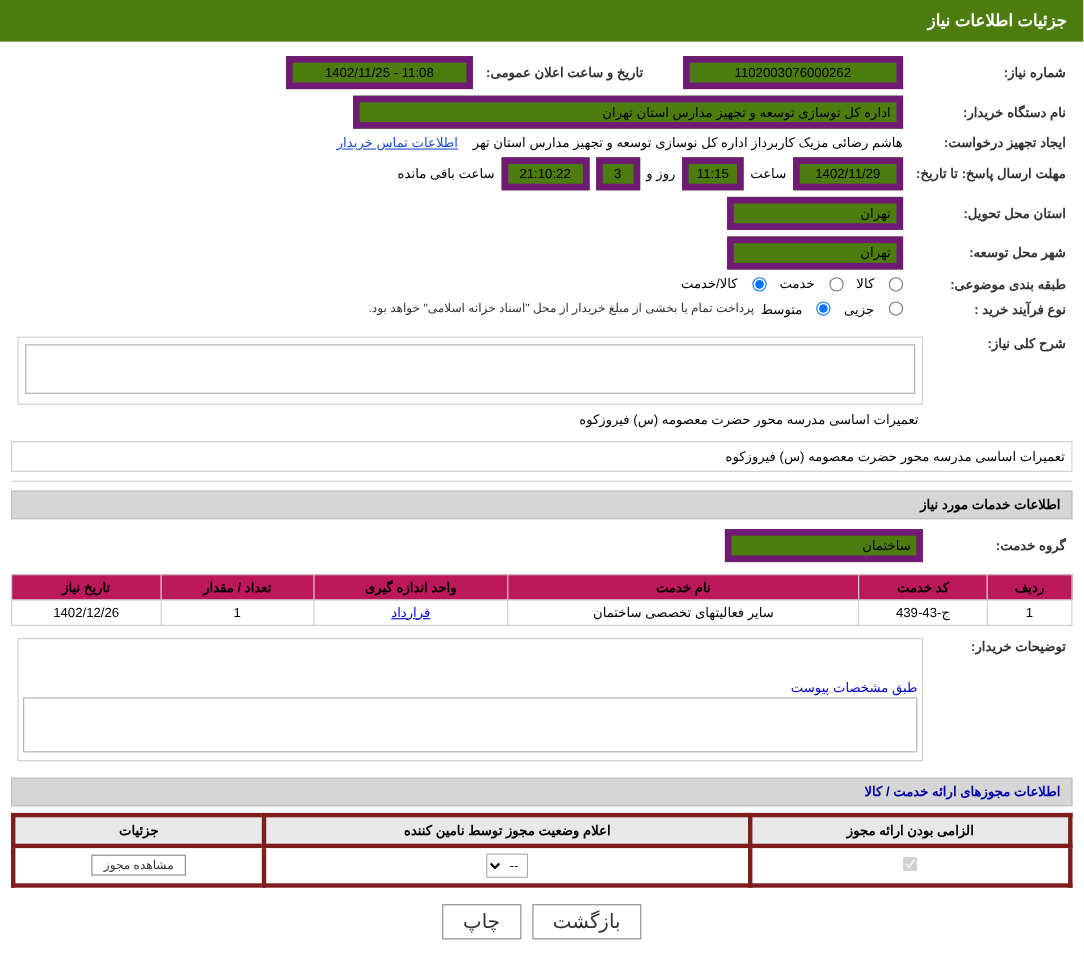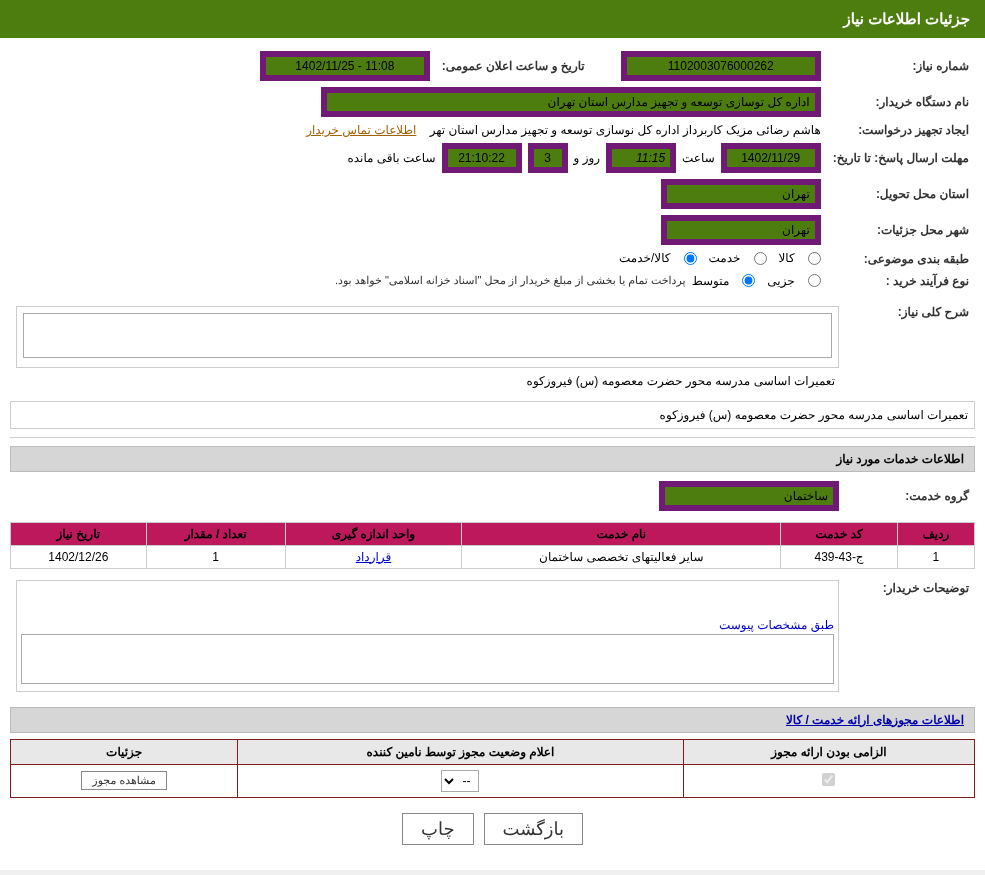--- a/index.html
+++ b/index.html
@@ -52,21 +52,21 @@
       text-align: right;
       display: inline-block;
     }
     .input-wide {
       width: 220px;
     }
     .input-medium {
       width: 160px;
     }
     .blue-link {
-      color: #a16207;
+      color: #1d4ed8;
       text-decoration: underline;
       cursor: pointer;
     }
     .radio-group {
       display: inline-flex;
       gap: 12px;
       align-items: center;
     }
     .radio-item {
       display: inline-flex;
@@ -103,21 +103,21 @@
       font-family: Tahoma, Arial, sans-serif;
       font-size: 12px;
       direction: rtl;
       padding: 4px;
     }
     .permit-table {
       width: 100%;
       border-collapse: collapse;
     }
     .permit-table th, .permit-table td {
-      border: 1px solid #7f1d1d;
+      border: 4px solid #7f1d1d;
       padding: 5px 10px;
       text-align: center;
     }
     .permit-table th {
       background: #e8e8e8;
       font-weight: bold;
     }
     .btn {
       padding: 4px 18px;
       border: 1px solid #888;
@@ -215,38 +215,38 @@
             <span class="blue-link">اطلاعات تماس خریدار</span>
           </td>
         </tr>
 
         <tr>
           <td class="label-cell">مهلت ارسال پاسخ: تا تاریخ:</td>
           <td colspan="3" class="value-cell">
             <div style="display:flex; align-items:center; gap:6px; flex-wrap:wrap;">
               <div class="input-box" style="width:100px; text-align:center;">1402/11/29</div>
               <span>ساعت</span>
-              <div class="input-box" style="width:70px; font-style:italic;">11:15</div>
+              <div class="input-box" style="width:56px; text-align:center;">11:15</div>
               <span>روز و</span>
               <div class="input-box" style="width:40px; text-align:center;">3</div>
               <div class="input-box" style="width:80px; text-align:center; direction:ltr;">21:10:22</div>
               <span>ساعت باقی مانده</span>
             </div>
           </td>
         </tr>
 
         <tr>
           <td class="label-cell">استان محل تحویل:</td>
           <td colspan="3" class="value-cell">
             <div class="input-box input-medium" style="width:160px;">تهران</div>
           </td>
         </tr>
 
         <tr>
-          <td class="label-cell">شهر محل جزئیات:</td>
+          <td class="label-cell">شهر محل توسعه:</td>
           <td colspan="3" class="value-cell">
             <div class="input-box input-medium" style="width:160px;">تهران</div>
           </td>
         </tr>
 
         <tr>
           <td class="label-cell">طبقه بندی موضوعی:</td>
           <td colspan="3" class="value-cell">
             <div class="radio-group">
               <div class="radio-item">
@@ -349,21 +349,21 @@
           <td>
             <div style="border:1px solid #ccc; padding:4px;">
               <div style="color:#0000cc; text-align:right; padding:2px 0;margin-top:31px;">طبق مشخصات پیوست</div>
               <textarea class="textarea-box" readonly="" style="height: 50px;"></textarea>
             </div>
           </td>
         </tr>
       </tbody>
     </table>
 
-    <div class="section-title-bar" style="margin-top:12px; color:#0000aa;text-decoration:underline;">اطلاعات مجوزهای ارائه خدمت / کالا</div>
+    <div class="section-title-bar" style="margin-top:12px; color:#0000aa;">اطلاعات مجوزهای ارائه خدمت / کالا</div>
 
     <table class="permit-table">
       <thead>
         <tr>
           <th>الزامی بودن ارائه مجوز</th>
           <th>اعلام وضعیت مجوز توسط نامین کننده</th>
           <th>جزئیات</th>
         </tr>
       </thead>
       <tbody id="permit-tbody">

